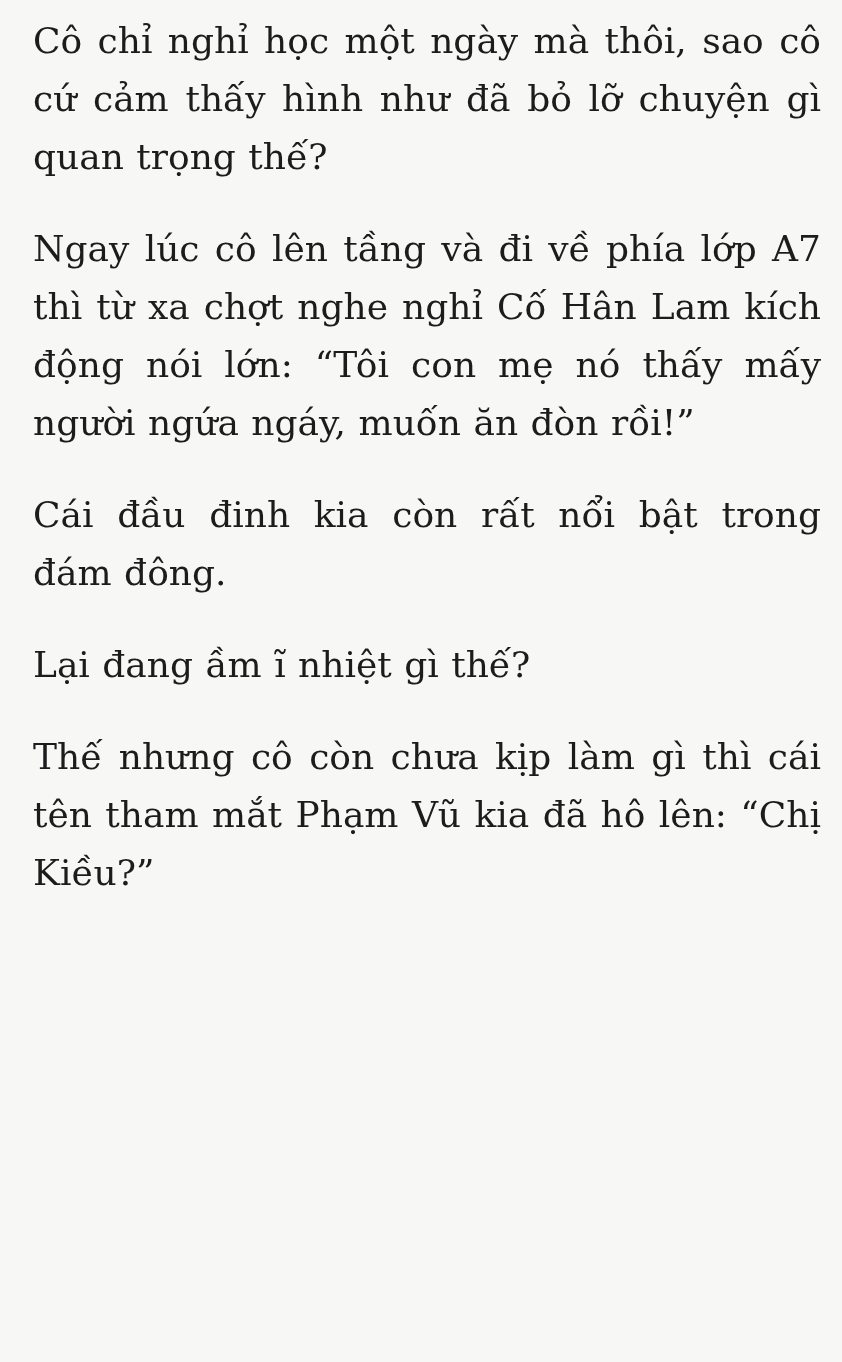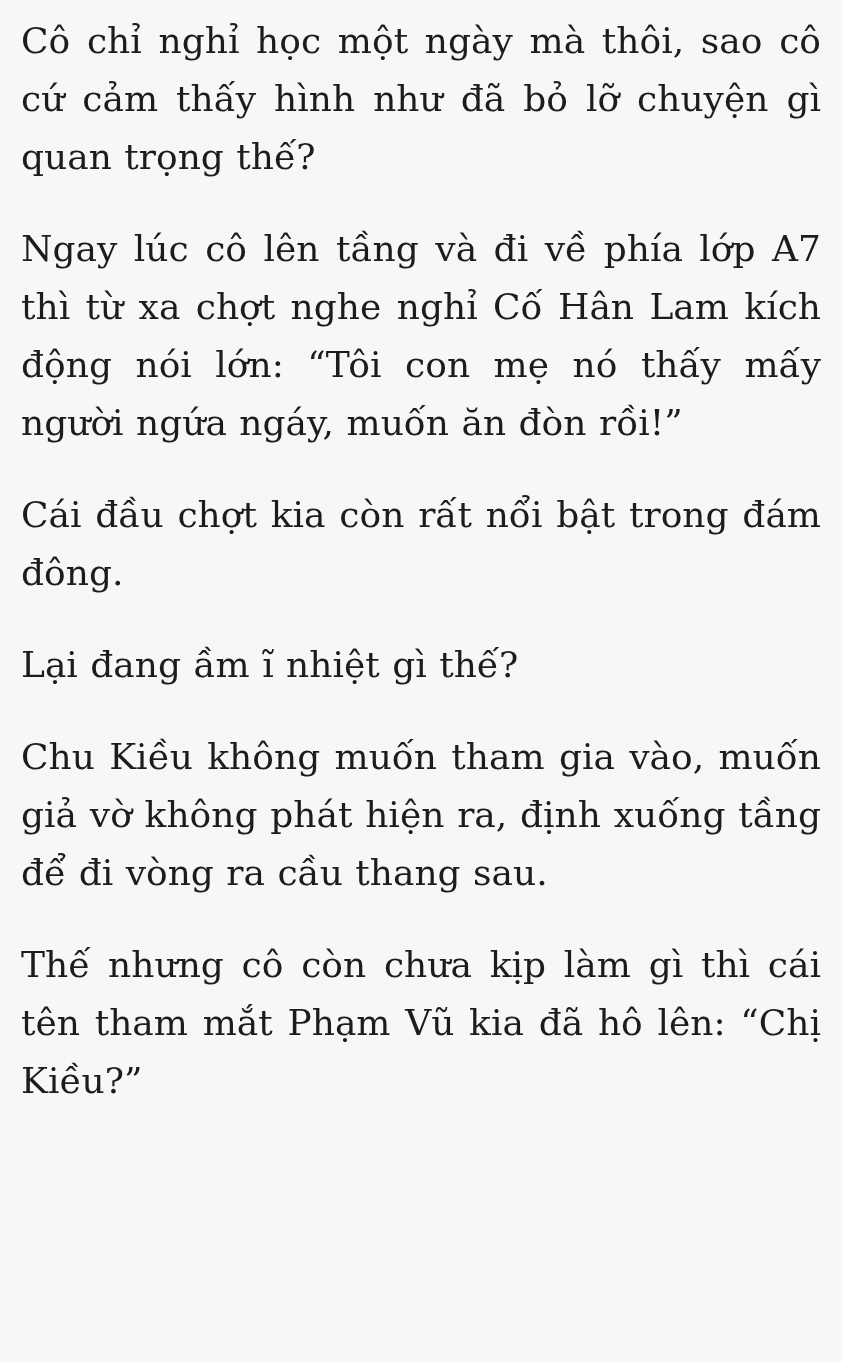--- a/index.html
+++ b/index.html
@@ -10,21 +10,21 @@
   body {
     width: 842px;
     height: 1362px;
     overflow: hidden;
     font-family: "DejaVu Serif", "Liberation Serif", serif;
   }
   .reader-page {
     box-sizing: border-box;
     width: 842px;
     height: 1362px;
-    padding: 12px 21px 20px 21px;
+    padding: 12px 21px 20px 33px;
     background: #f7f7f6;
   }
   .reader-page p {
     margin: 0 0 34px 0;
     font-size: 36px;
     line-height: 58px;
     color: #1c1c1c;
     text-align: justify;
     text-justify: inter-word;
     letter-spacing: 0;
@@ -33,17 +33,16 @@
   .reader-page p:last-child {
     margin-bottom: 0;
   }
 </style>
 </head>
 <body>
 
 <main class="reader-page">
   <p>Cô chỉ nghỉ học một ngày mà thôi, sao cô cứ cảm thấy hình như đã bỏ lỡ chuyện gì quan trọng thế?</p>
   <p>Ngay lúc cô lên tầng và đi về phía lớp A7 thì từ xa chợt nghe nghỉ Cố Hân Lam kích động nói lớn: “Tôi con mẹ nó thấy mấy người ngứa ngáy, muốn ăn đòn rồi!”</p>
-  <p>Cái đầu chợt kia còn rất nổi bật trong đám đông.</p>
+  <p>Cái đầu đinh kia còn rất nổi bật trong đám đông.</p>
   <p>Lại đang ầm ĩ nhiệt gì thế?</p>
-  <p>Chu Kiều không muốn tham gia vào, muốn giả vờ không phát hiện ra, định xuống tầng để đi vòng ra cầu thang sau.</p>
   <p>Thế nhưng cô còn chưa kịp làm gì thì cái tên tham mắt Phạm Vũ kia đã hô lên: “Chị Kiều?”</p>
 </main>
 
 </body></html>

